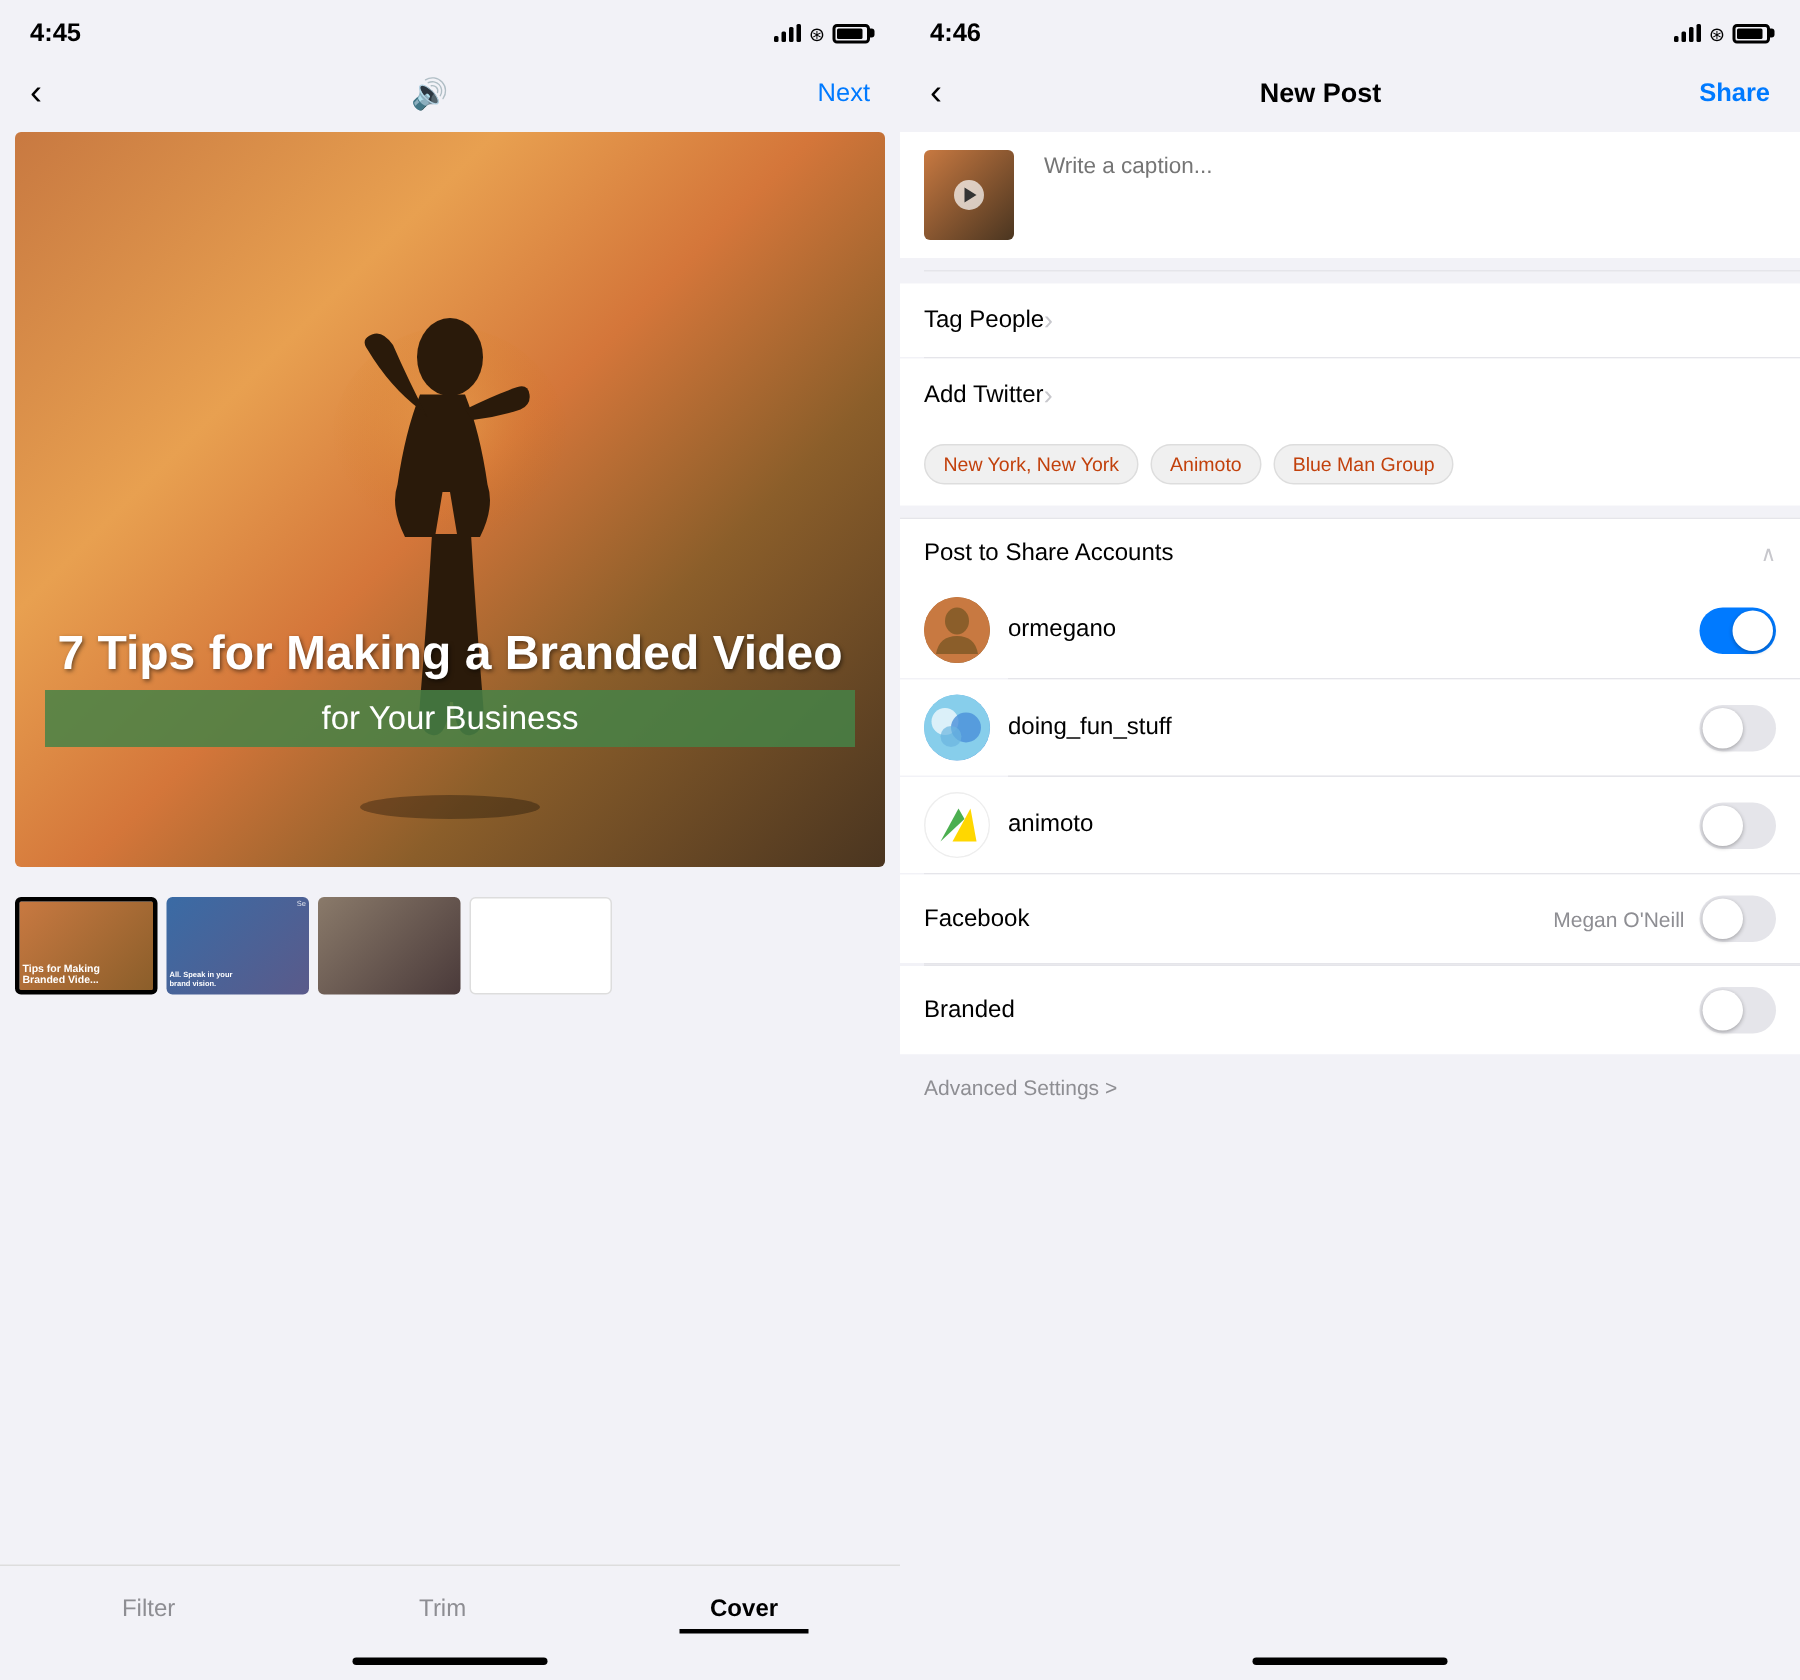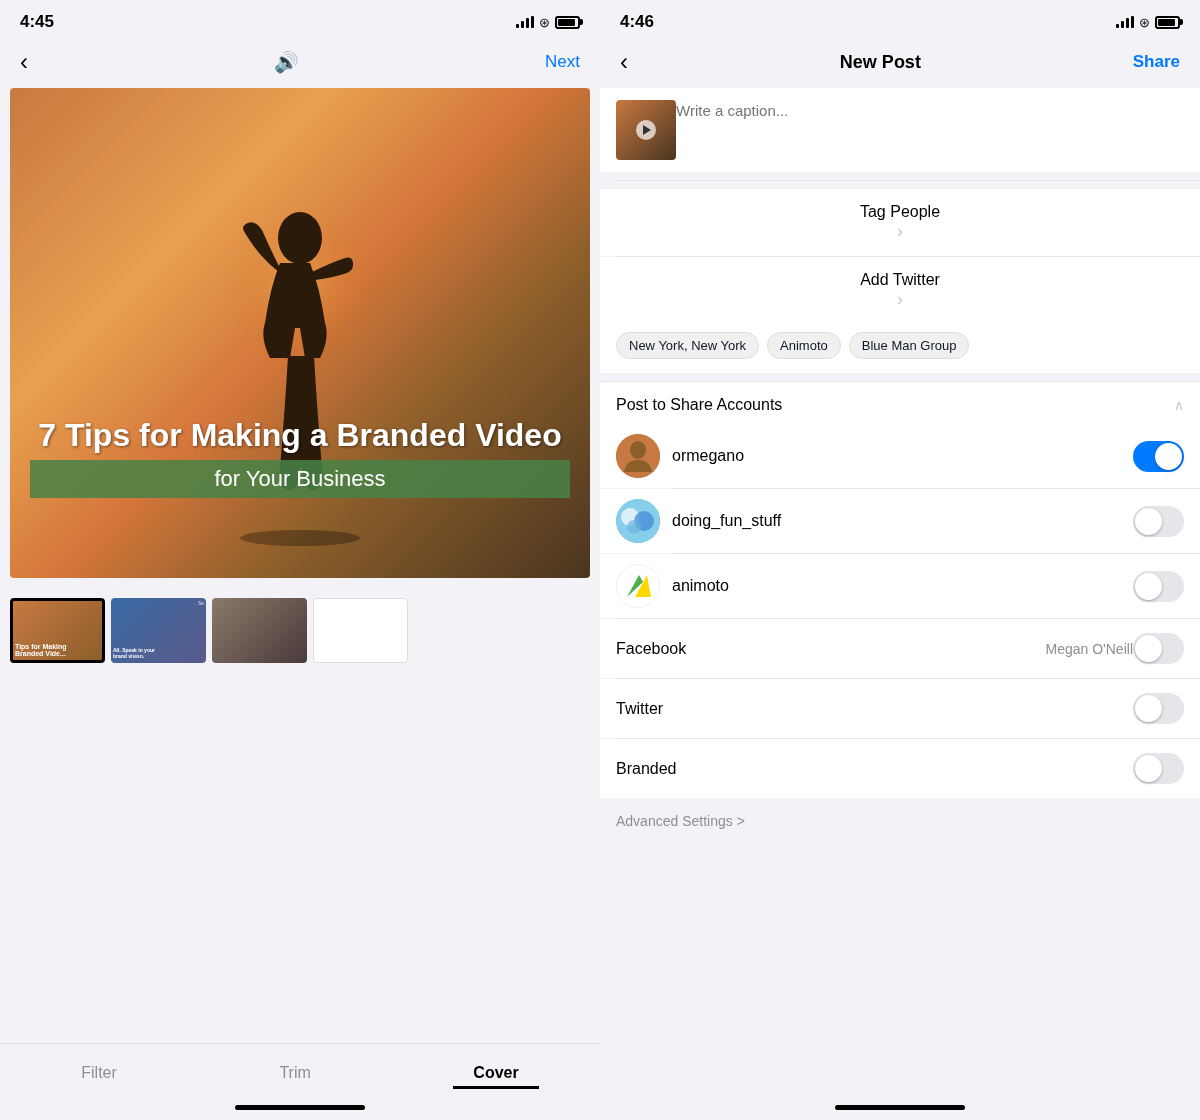--- a/index.html
+++ b/index.html
@@ -258,21 +258,21 @@
     .content-section {
       background: #fff;
       margin: 0 0 8px;
     }
 
     .caption-row {
       display: flex;
       align-items: flex-start;
       padding: 12px 16px;
       background: #fff;
-      gap: 0;
+      gap: 20px;
     }
     .caption-thumb {
       width: 60px;
       height: 60px;
       border-radius: 4px;
       background: linear-gradient(135deg, #c87941, #4a3520);
       flex-shrink: 0;
       position: relative;
       overflow: hidden;
     }
@@ -316,21 +316,20 @@
       background: #e5e5ea;
       margin: 0 0 0 16px;
     }
 
     .row-item {
       display: flex;
       align-items: center;
       padding: 14px 16px;
       background: #fff;
       cursor: pointer;
-      flex-direction: column;
     }
     .row-label {
       font-size: 16px;
       color: #000;
     }
     .row-chevron {
       color: #c7c7cc;
       font-size: 18px;
       font-weight: 300;
     }
@@ -342,21 +341,21 @@
       background: #fff;
       flex-wrap: nowrap;
       overflow: hidden;
     }
     .location-tag {
       background: #f0f0f0;
       border: 1px solid #ddd;
       border-radius: 16px;
       padding: 5px 12px;
       font-size: 13px;
-      color: #0f172a;
+      color: #c2410c;
       white-space: nowrap;
       cursor: pointer;
       text-align: right;
     }
 
     .section-header {
       display: flex;
       justify-content: space-between;
       align-items: center;
       padding: 14px 16px 10px;
@@ -439,21 +438,21 @@
       background: #fff;
     }
     .social-label {
       flex: 1;
       font-size: 16px;
       color: #000;
     }
     .social-sublabel {
       font-size: 14px;
       color: #8e8e93;
-      margin-right: 0;
+      margin-right: 10px;
     }
 
     .advanced-settings {
       padding: 14px 16px;
       background: #f2f2f7;
     }
     .advanced-link {
       font-size: 14px;
       color: #8e8e93;
       cursor: pointer;
@@ -672,26 +671,20 @@
     <div class="social-row">
       <span class="social-label">Facebook</span>
       <span class="social-sublabel">Megan O'Neill</span>
       <div class="toggle toggle-off">
         <div class="toggle-knob"></div>
       </div>
     </div>
 
     <div class="divider" style="margin-left:16px;"></div>
 
-    <div class="social-row">
-      <span class="social-label">Twitter</span>
-      <div class="toggle toggle-off">
-        <div class="toggle-knob"></div>
-      </div>
-    </div>
 
     <div class="divider" style="margin-left:16px;"></div>
 
     <div class="social-row">
       <span class="social-label">Branded</span>
       <div class="toggle toggle-off">
         <div class="toggle-knob"></div>
       </div>
     </div>
 

